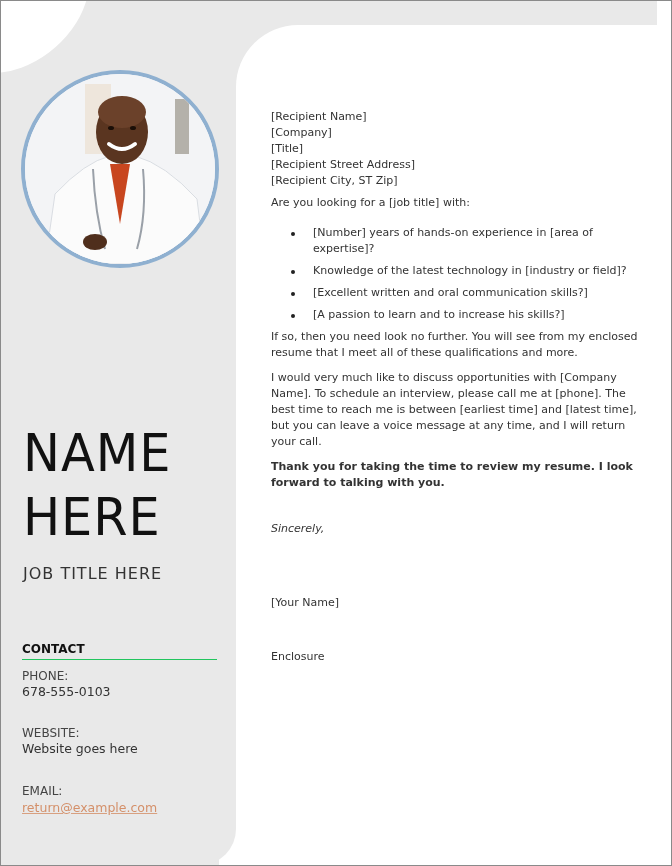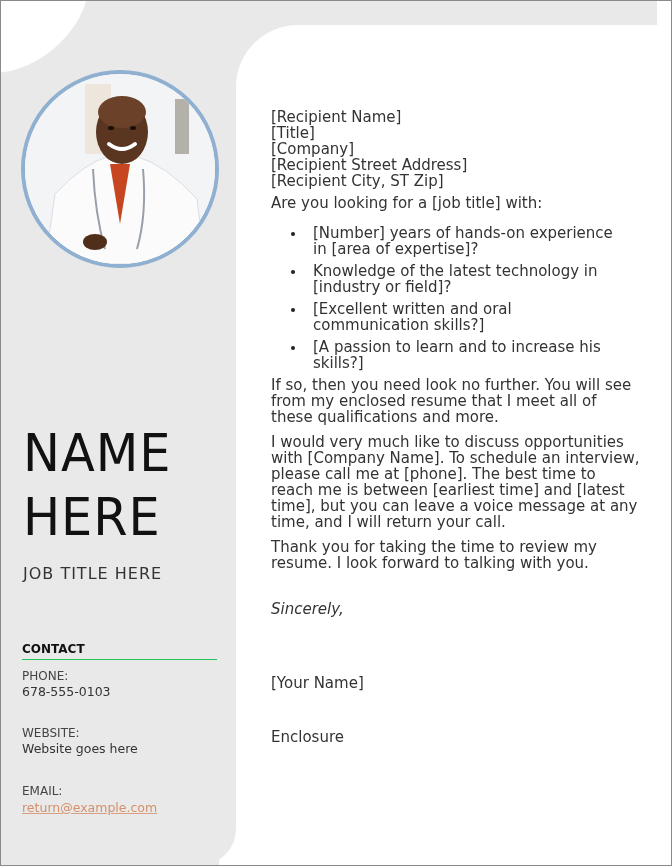--- a/index.html
+++ b/index.html
@@ -62,21 +62,21 @@
       position: absolute; left: 21px; font-size: 12px; color: #444444;
     }
     .contact-value {
       position: absolute; left: 21px; font-size: 12.5px; color: #333333;
     }
     .contact-email {
       color: #d4906a; text-decoration: underline; text-decoration-color: #d8a080;
     }
     .letter {
       position: absolute; left: 270px; top: 108px; width: 370px;
-      font-size: 15px; line-height: 16px; color: #333333;
+      font-size: 11px; line-height: 16px; color: #333333;
     }
     .letter p { margin: 0; }
     .addr-line { display: block; }
     .bullets { margin: 14px 0 0 0; padding: 0 0 0 42px; list-style: none; }
     .bullets li { position: relative; margin-bottom: 6px; padding-right: 10px; }
     .bullets li::before {
       content: ""; position: absolute; left: -22px; top: 7px;
       width: 4px; height: 4px; border-radius: 50%; background: #222222;
     }
   </style>
@@ -118,32 +118,32 @@
   <div class="contact-label" style="top:668px;">PHONE:</div>
   <div class="contact-value" style="top:683px;">678-555-0103</div>
   <div class="contact-label" style="top:725px;">WEBSITE:</div>
   <div class="contact-value" style="top:740px;">Website goes here</div>
   <div class="contact-label" style="top:783px;">EMAIL:</div>
   <div class="contact-value contact-email" style="top:799px;">return@example.com</div>
 
   <div class="letter">
     <p>
       <span class="addr-line">[Recipient Name]</span>
+      <span class="addr-line">[Company]</span>
       <span class="addr-line">[Title]</span>
-      <span class="addr-line">[Company]</span>
       <span class="addr-line">[Recipient Street Address]</span>
       <span class="addr-line">[Recipient City, ST Zip]</span>
     </p>
     <p style="margin-top:6px;">Are you looking for a [job title] with:</p>
     <ul class="bullets">
       <li>[Number] years of hands-on experience in [area of expertise]?</li>
       <li>Knowledge of the latest technology in [industry or field]?</li>
       <li>[Excellent written and oral communication skills?]</li>
       <li>[A passion to learn and to increase his skills?]</li>
     </ul>
     <p style="margin-top:2px;">If so, then you need look no further. You will see from my enclosed resume that I meet all of these qualifications and more.</p>
     <p style="margin-top:9px;">I would very much like to discuss opportunities with [Company Name]. To schedule an interview, please call me at [phone]. The best time to reach me is between [earliest time] and [latest time], but you can leave a voice message at any time, and I will return your call.</p>
-    <p style="margin-top:9px;">Thank you for taking the time to review my resume. I look forward to talking with you.</p>
+    <p style="margin-top:9px;font-weight:bold;">Thank you for taking the time to review my resume. I look forward to talking with you.</p>
     <p style="margin-top:30px;font-style:italic;">Sincerely,</p>
     <p style="margin-top:58px;">[Your Name]</p>
     <p style="margin-top:38px;">Enclosure</p>
   </div>
 </div>
 
 </body></html>

